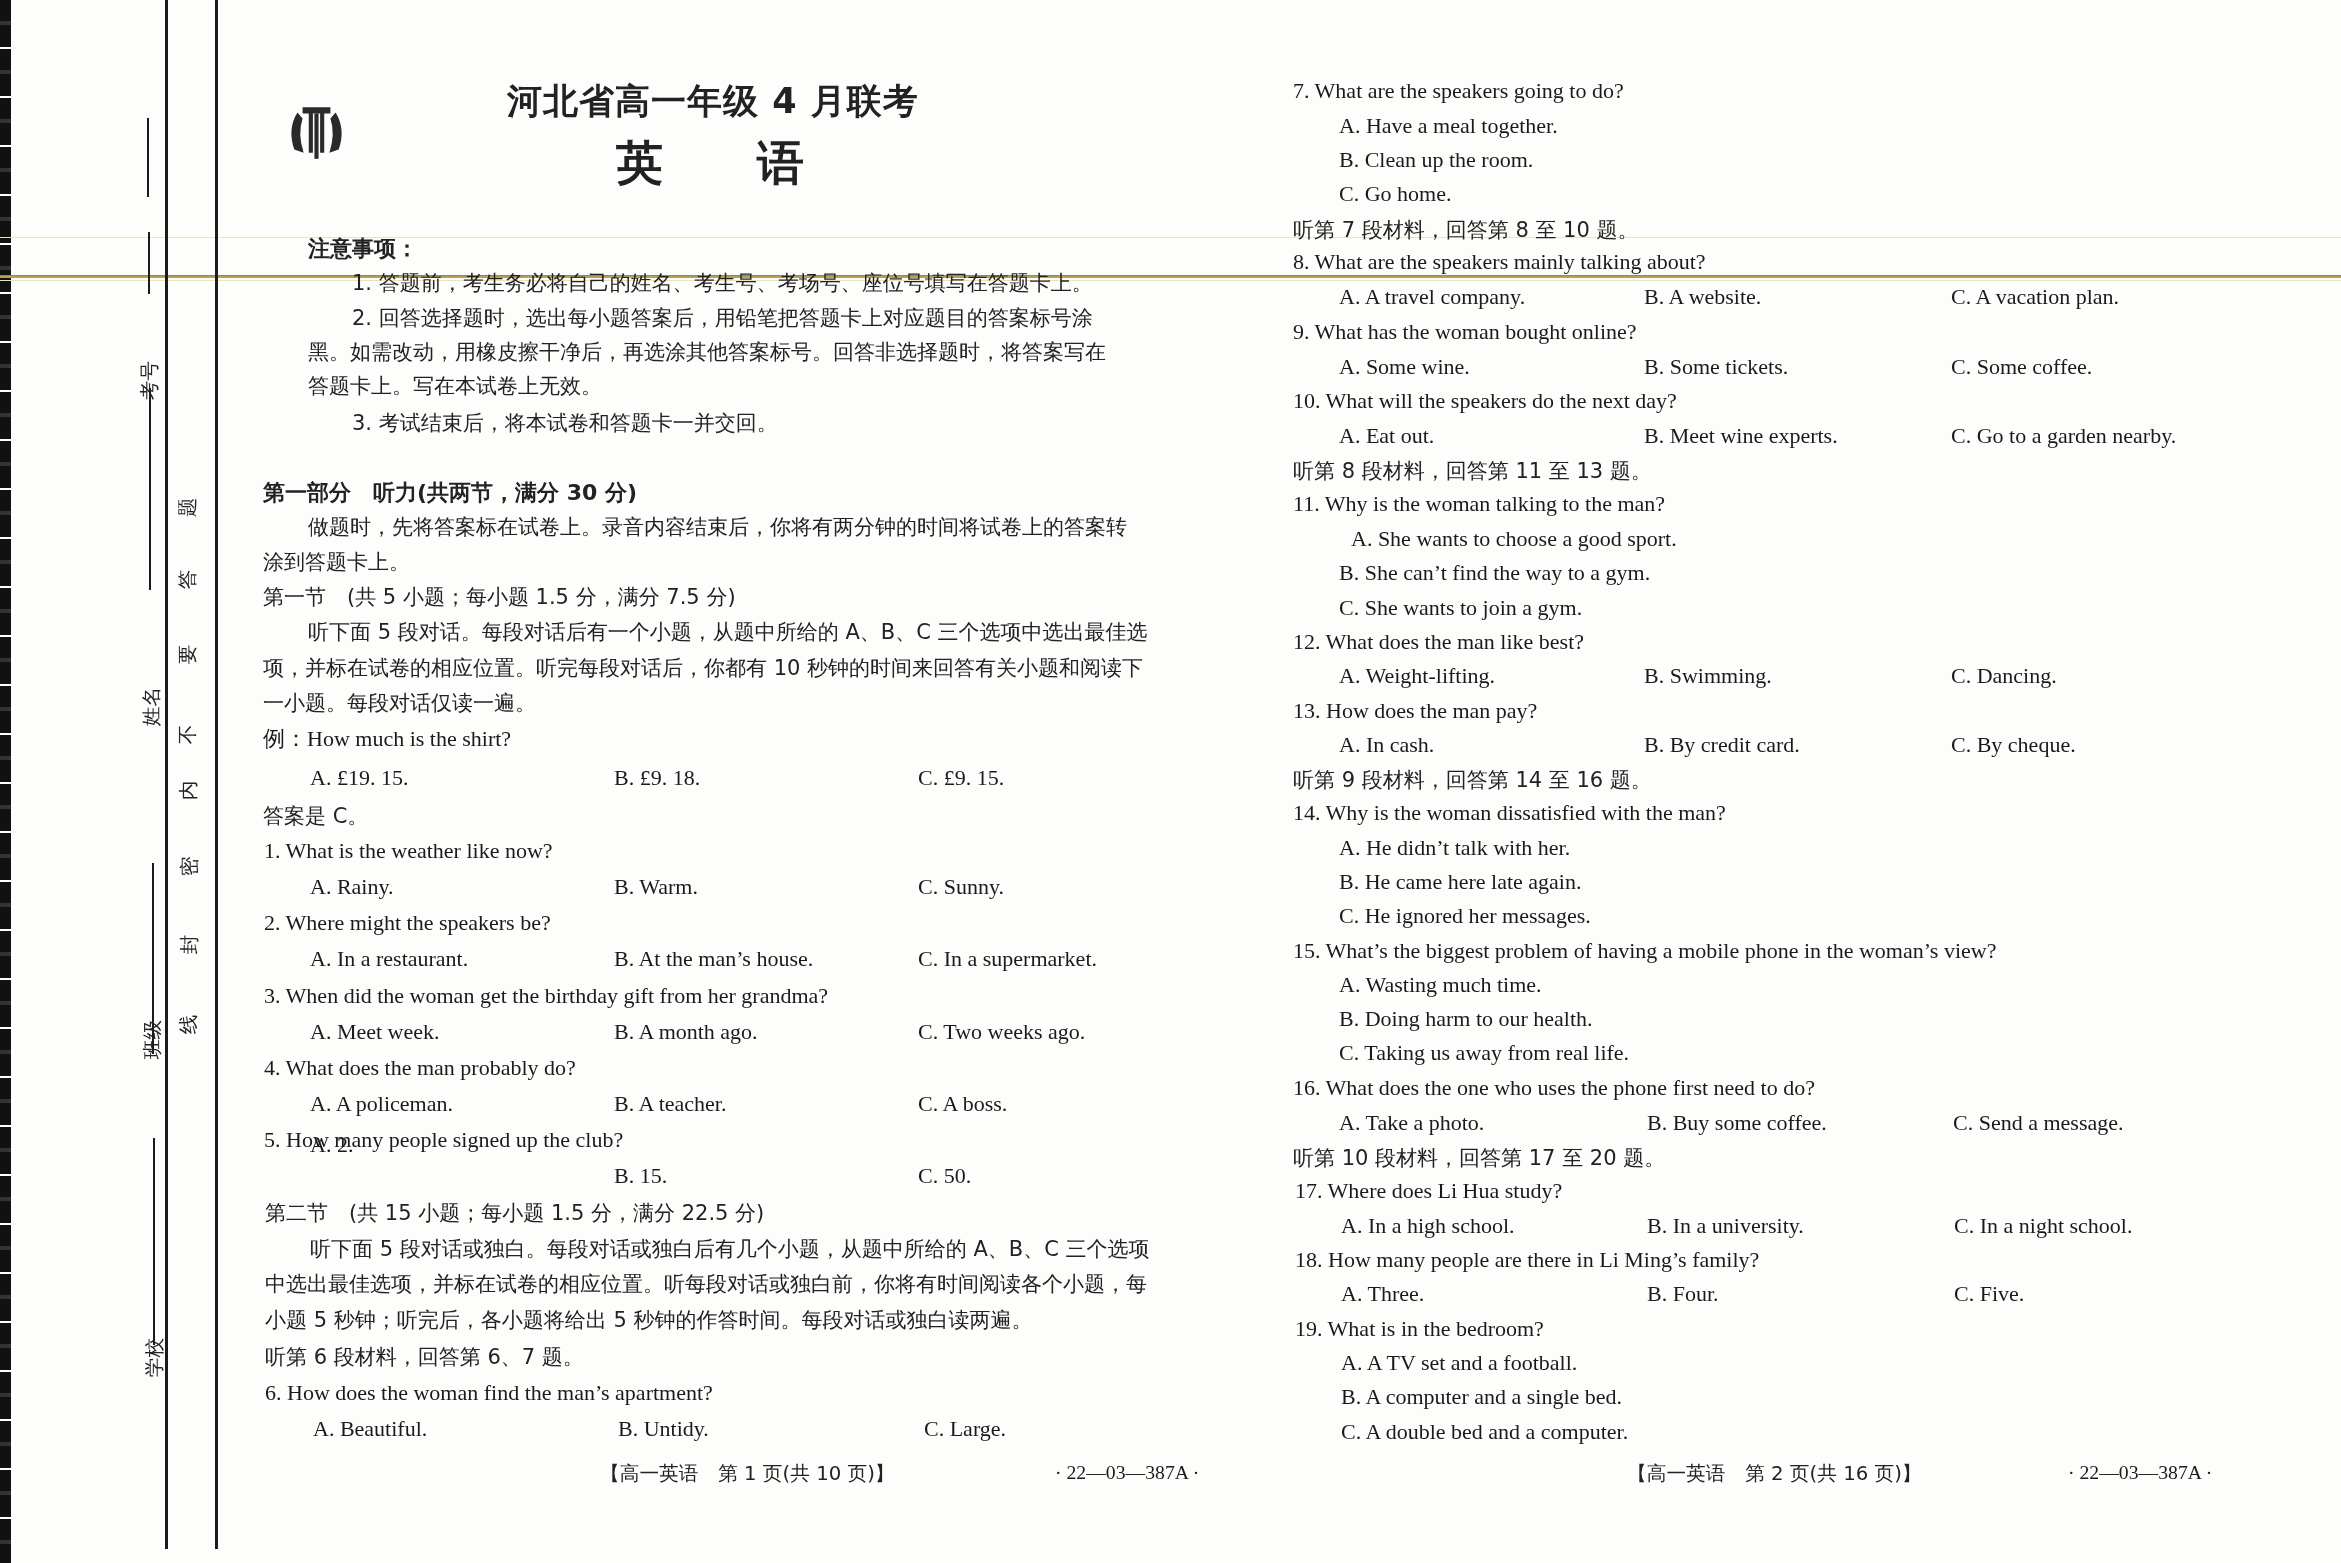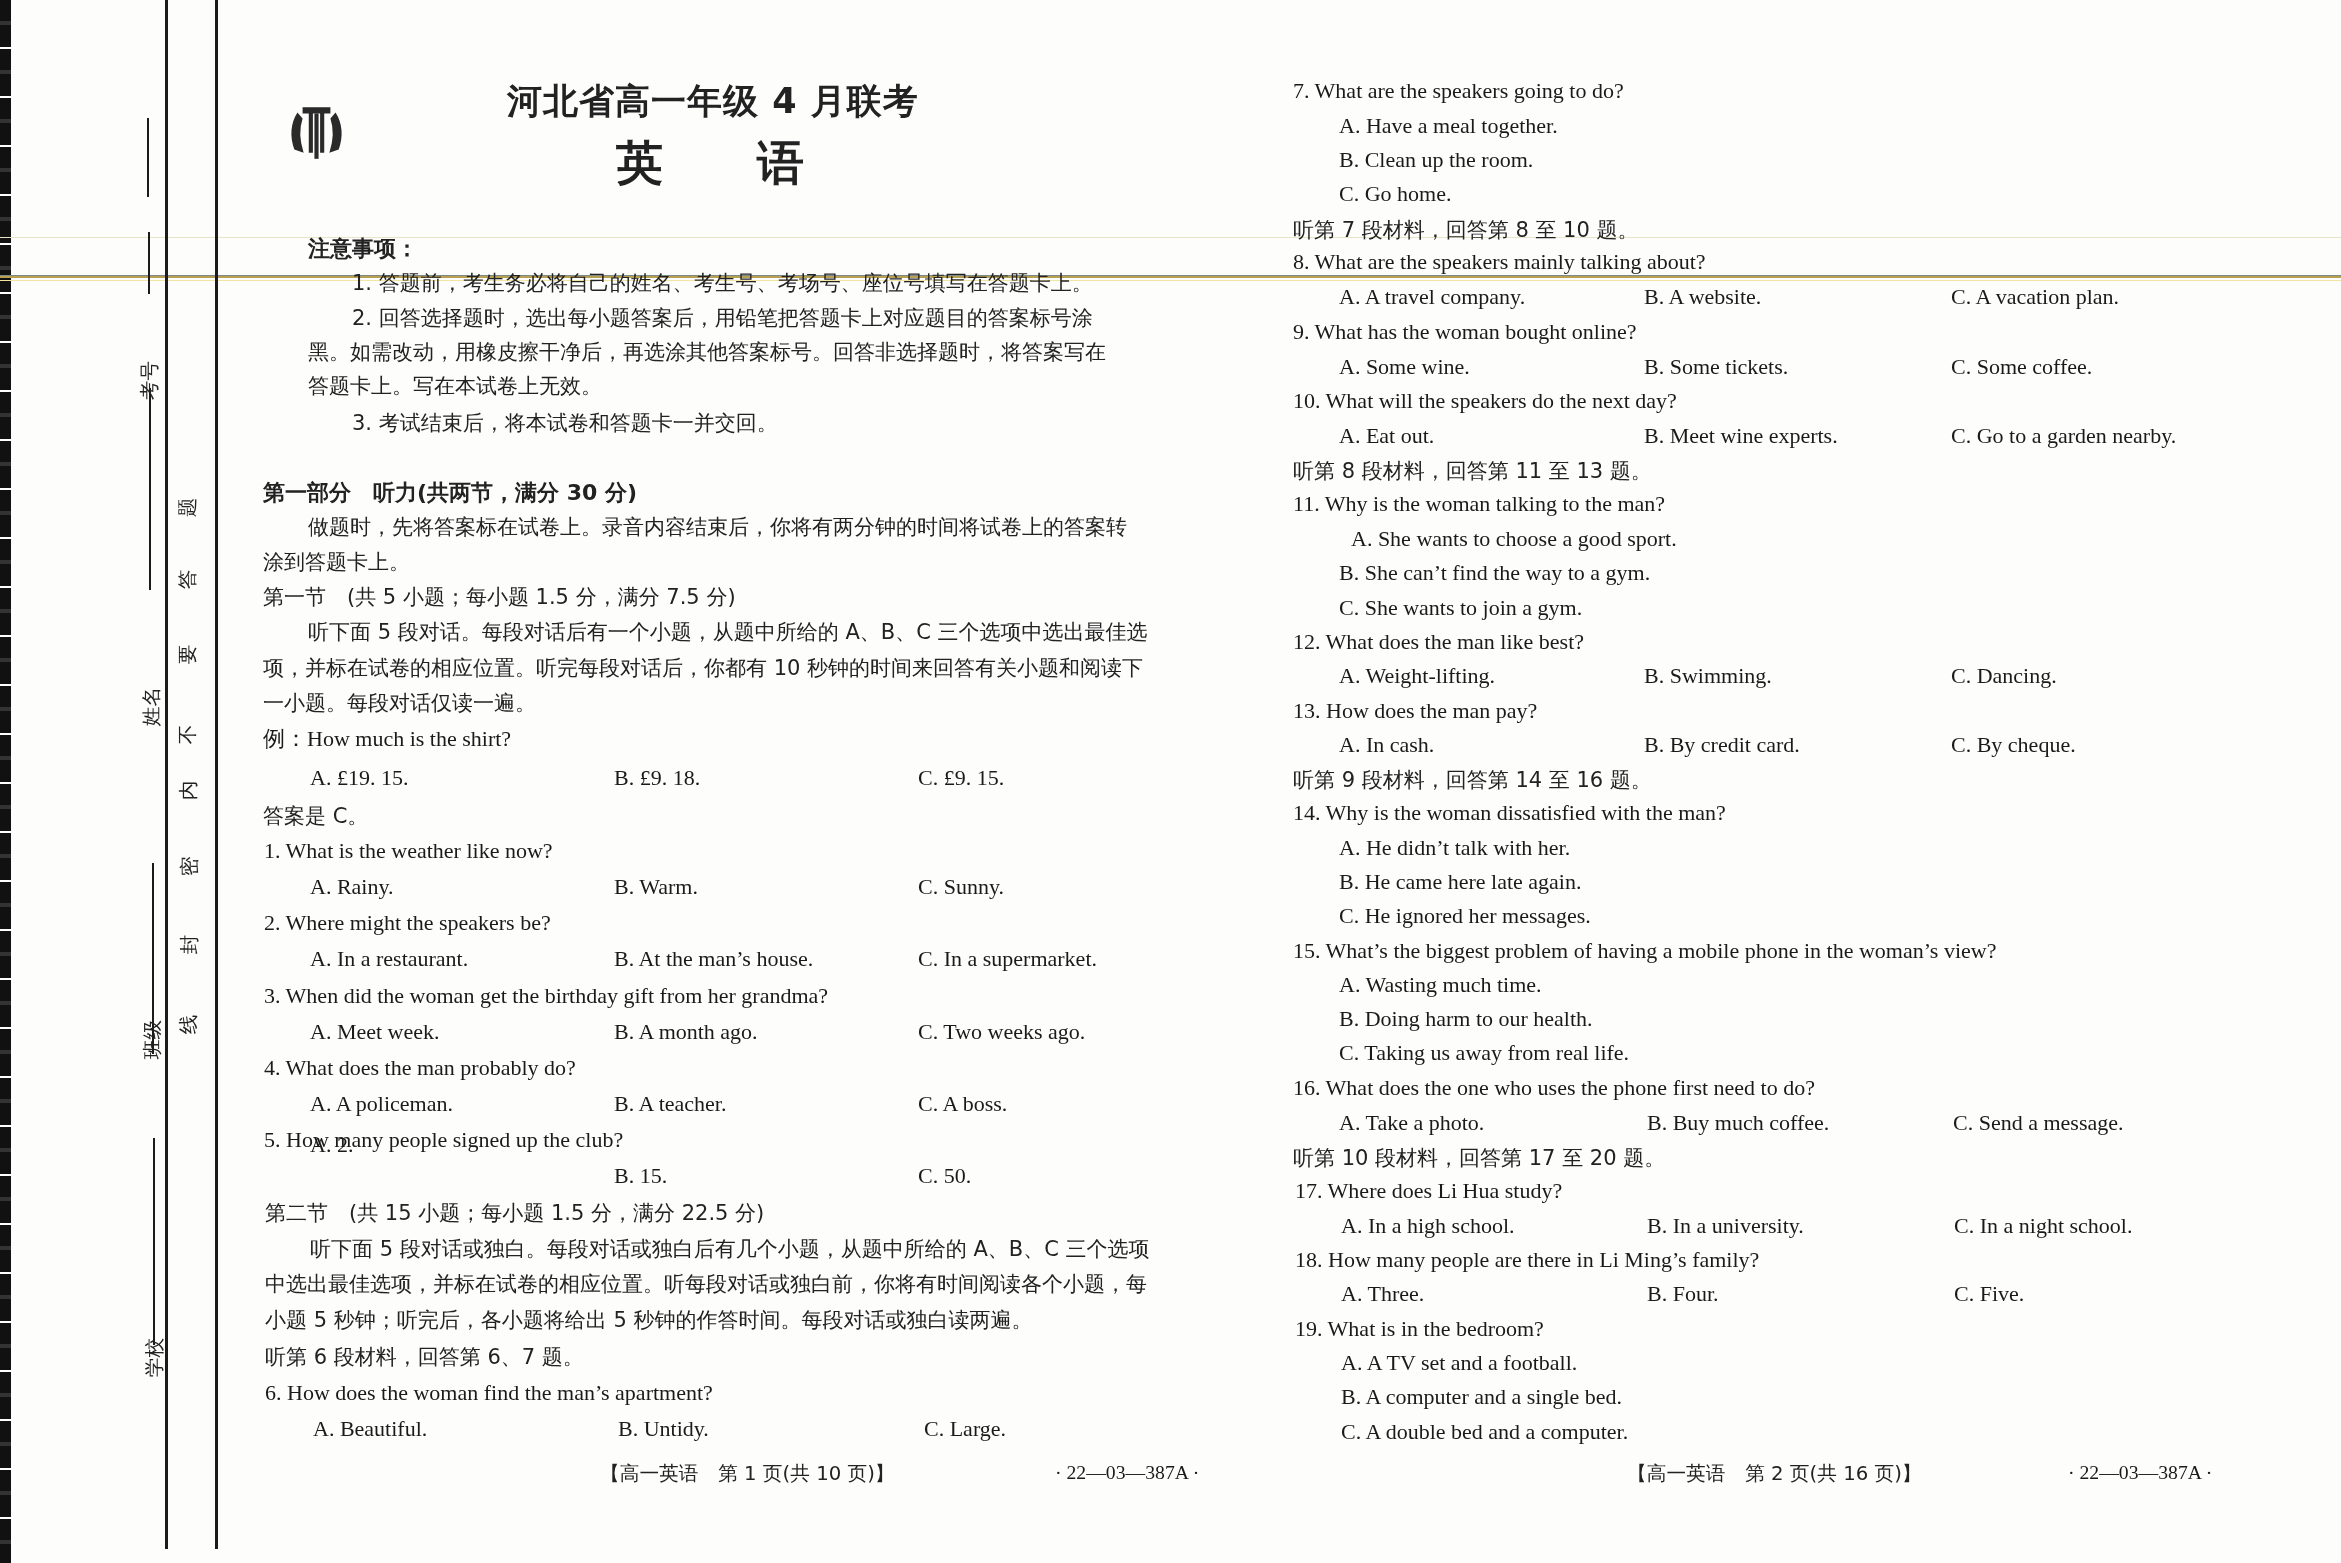--- a/index.html
+++ b/index.html
@@ -190,21 +190,21 @@
   <div class="opt" style="left:1339px;top:869px;">B. He came here late again.</div>
   <div class="opt" style="left:1339px;top:903px;">C. He ignored her messages.</div>
 
   <div class="abs en" style="left:1293px;top:938px;">15. What’s the biggest problem of having a mobile phone in the woman’s view?</div>
   <div class="opt" style="left:1339px;top:972px;">A. Wasting much time.</div>
   <div class="opt" style="left:1339px;top:1006px;">B. Doing harm to our health.</div>
   <div class="opt" style="left:1339px;top:1040px;">C. Taking us away from real life.</div>
 
   <div class="abs en" style="left:1293px;top:1075px;">16. What does the one who uses the phone first need to do?</div>
   <div class="opt" style="left:1339px;top:1110px;">A. Take a photo.</div>
-  <div class="opt" style="left:1647px;top:1110px;">B. Buy much coffee.</div>
+  <div class="opt" style="left:1647px;top:1110px;">B. Buy some coffee.</div>
   <div class="opt" style="left:1953px;top:1110px;">C. Send a message.</div>
 
   <div class="abs cn" style="left:1293px;top:1144px;">听第 10 段材料，回答第 17 至 20 题。</div>
 
   <div class="abs en" style="left:1295px;top:1178px;">17. Where does Li Hua study?</div>
   <div class="opt" style="left:1341px;top:1213px;">A. In a high school.</div>
   <div class="opt" style="left:1647px;top:1213px;">B. In a university.</div>
   <div class="opt" style="left:1954px;top:1213px;">C. In a night school.</div>
 
   <div class="abs en" style="left:1295px;top:1247px;">18. How many people are there in Li Ming’s family?</div>

